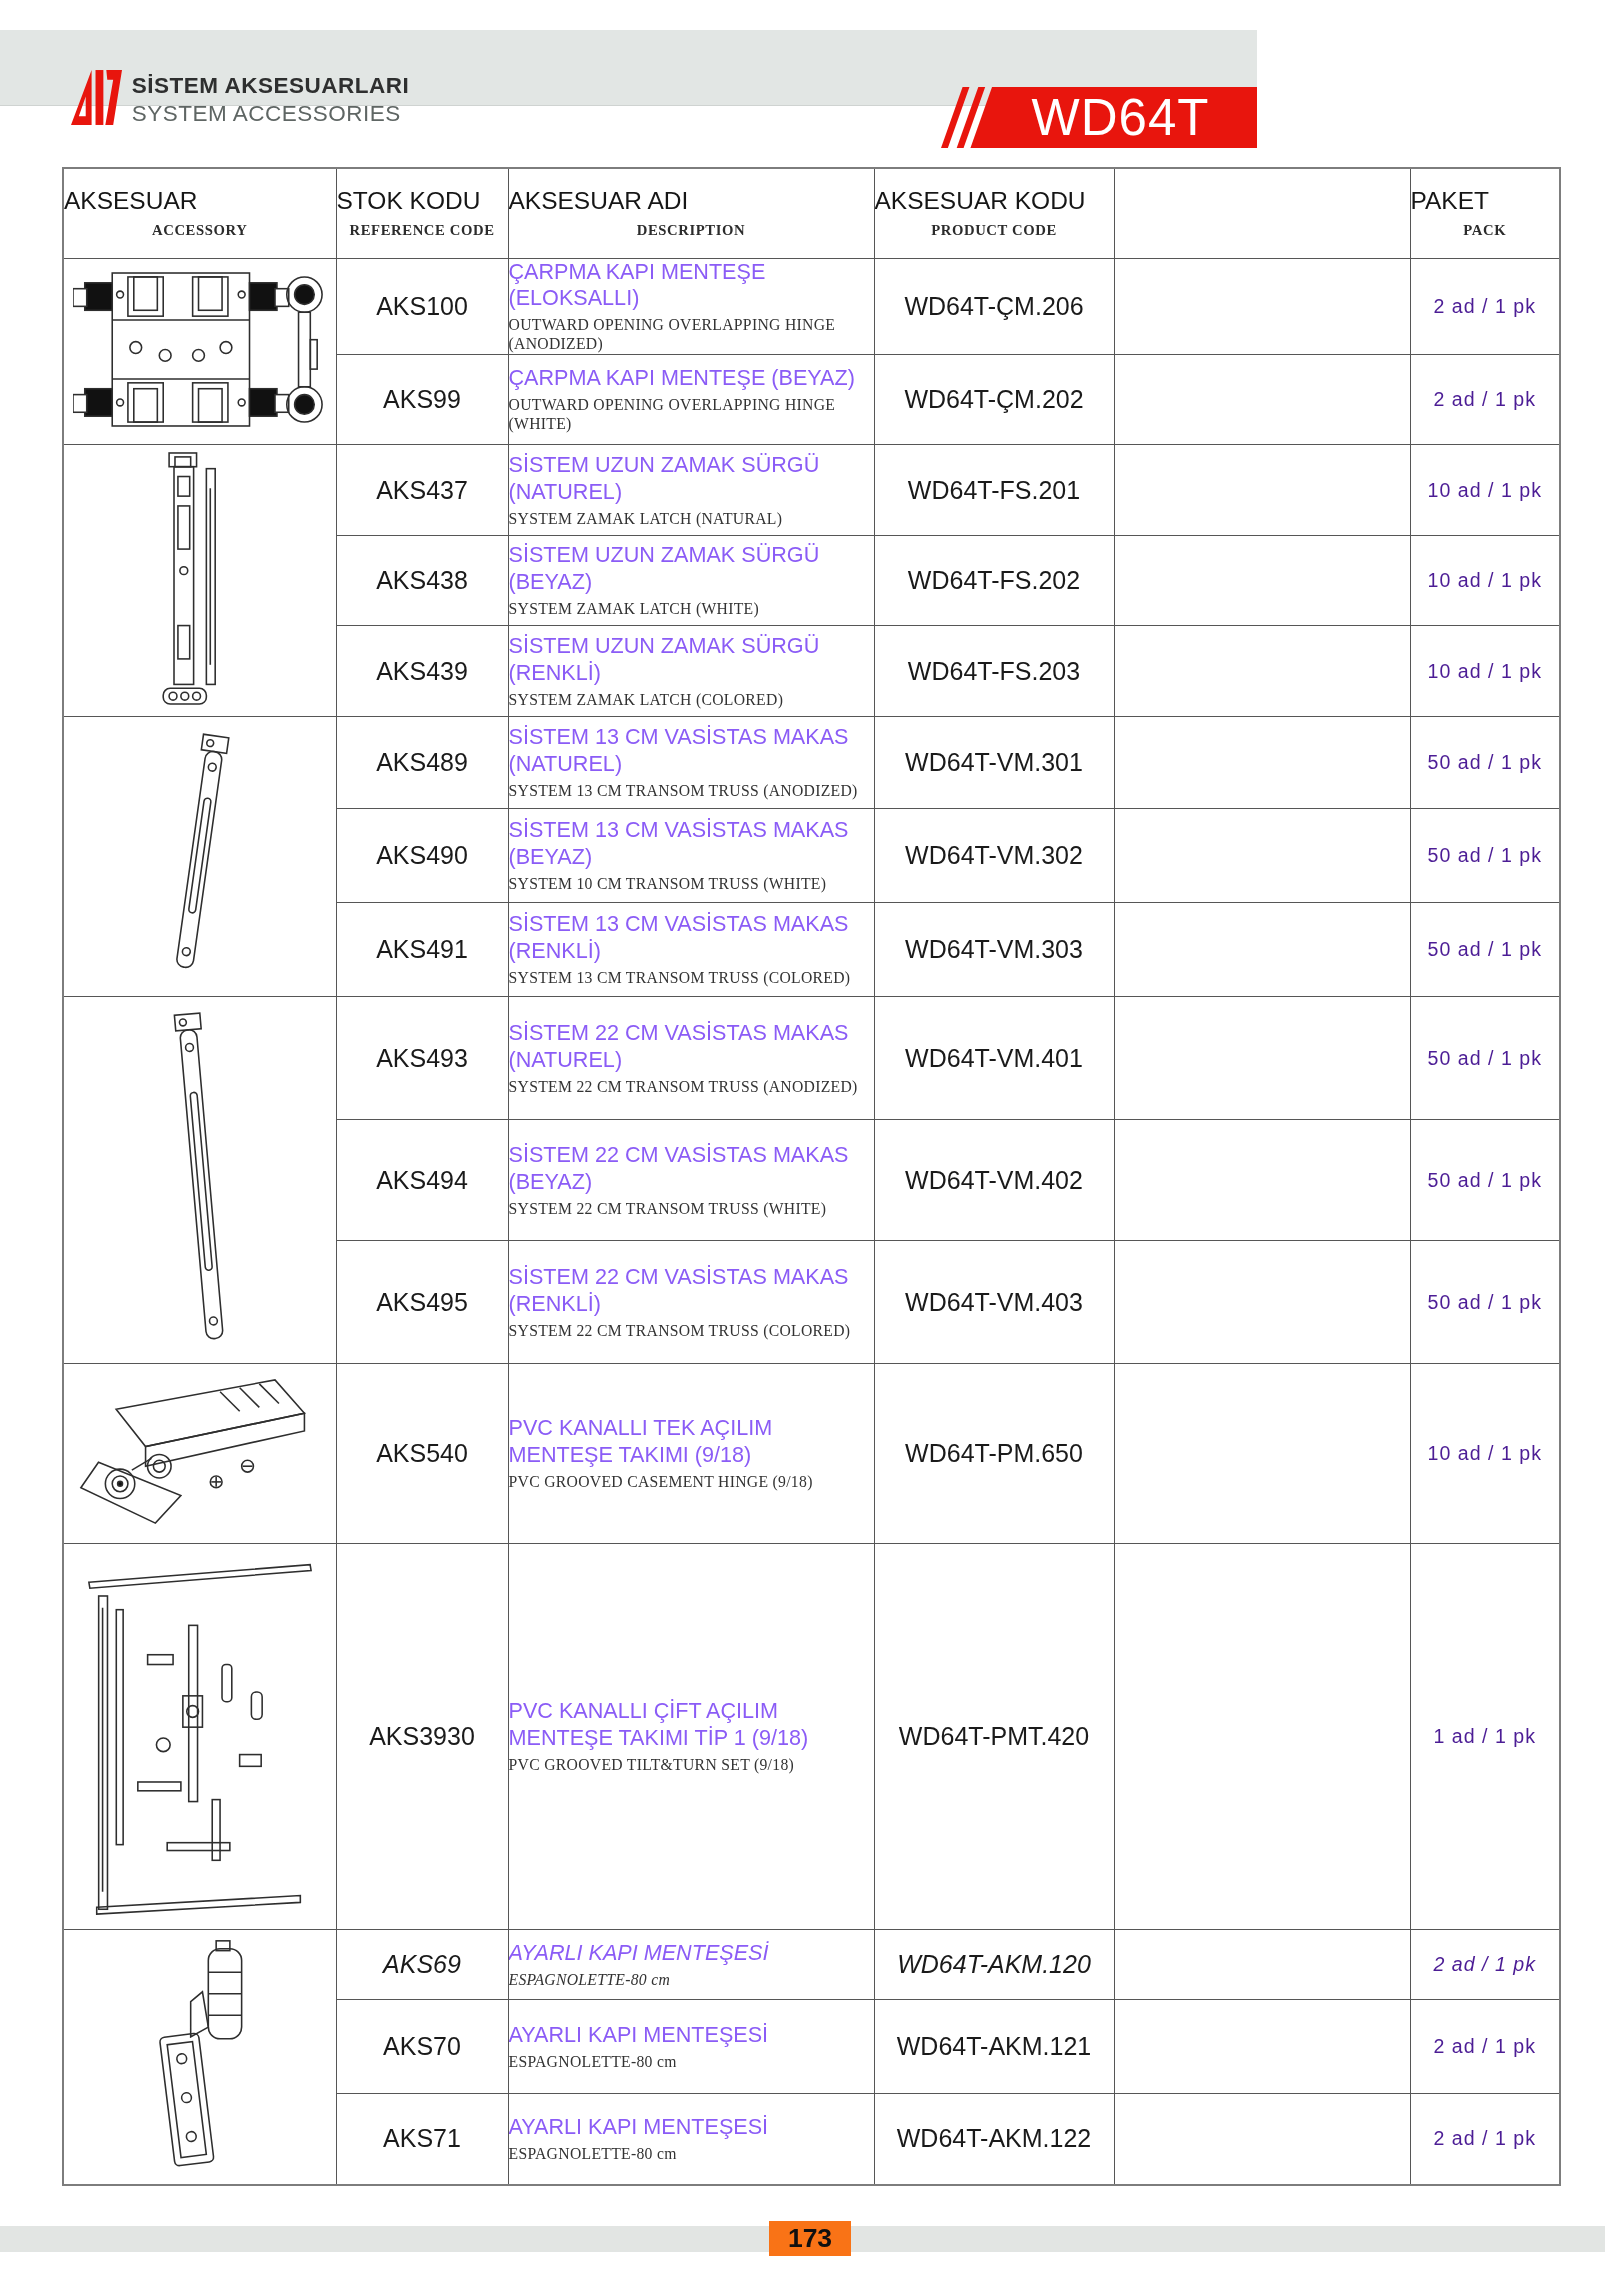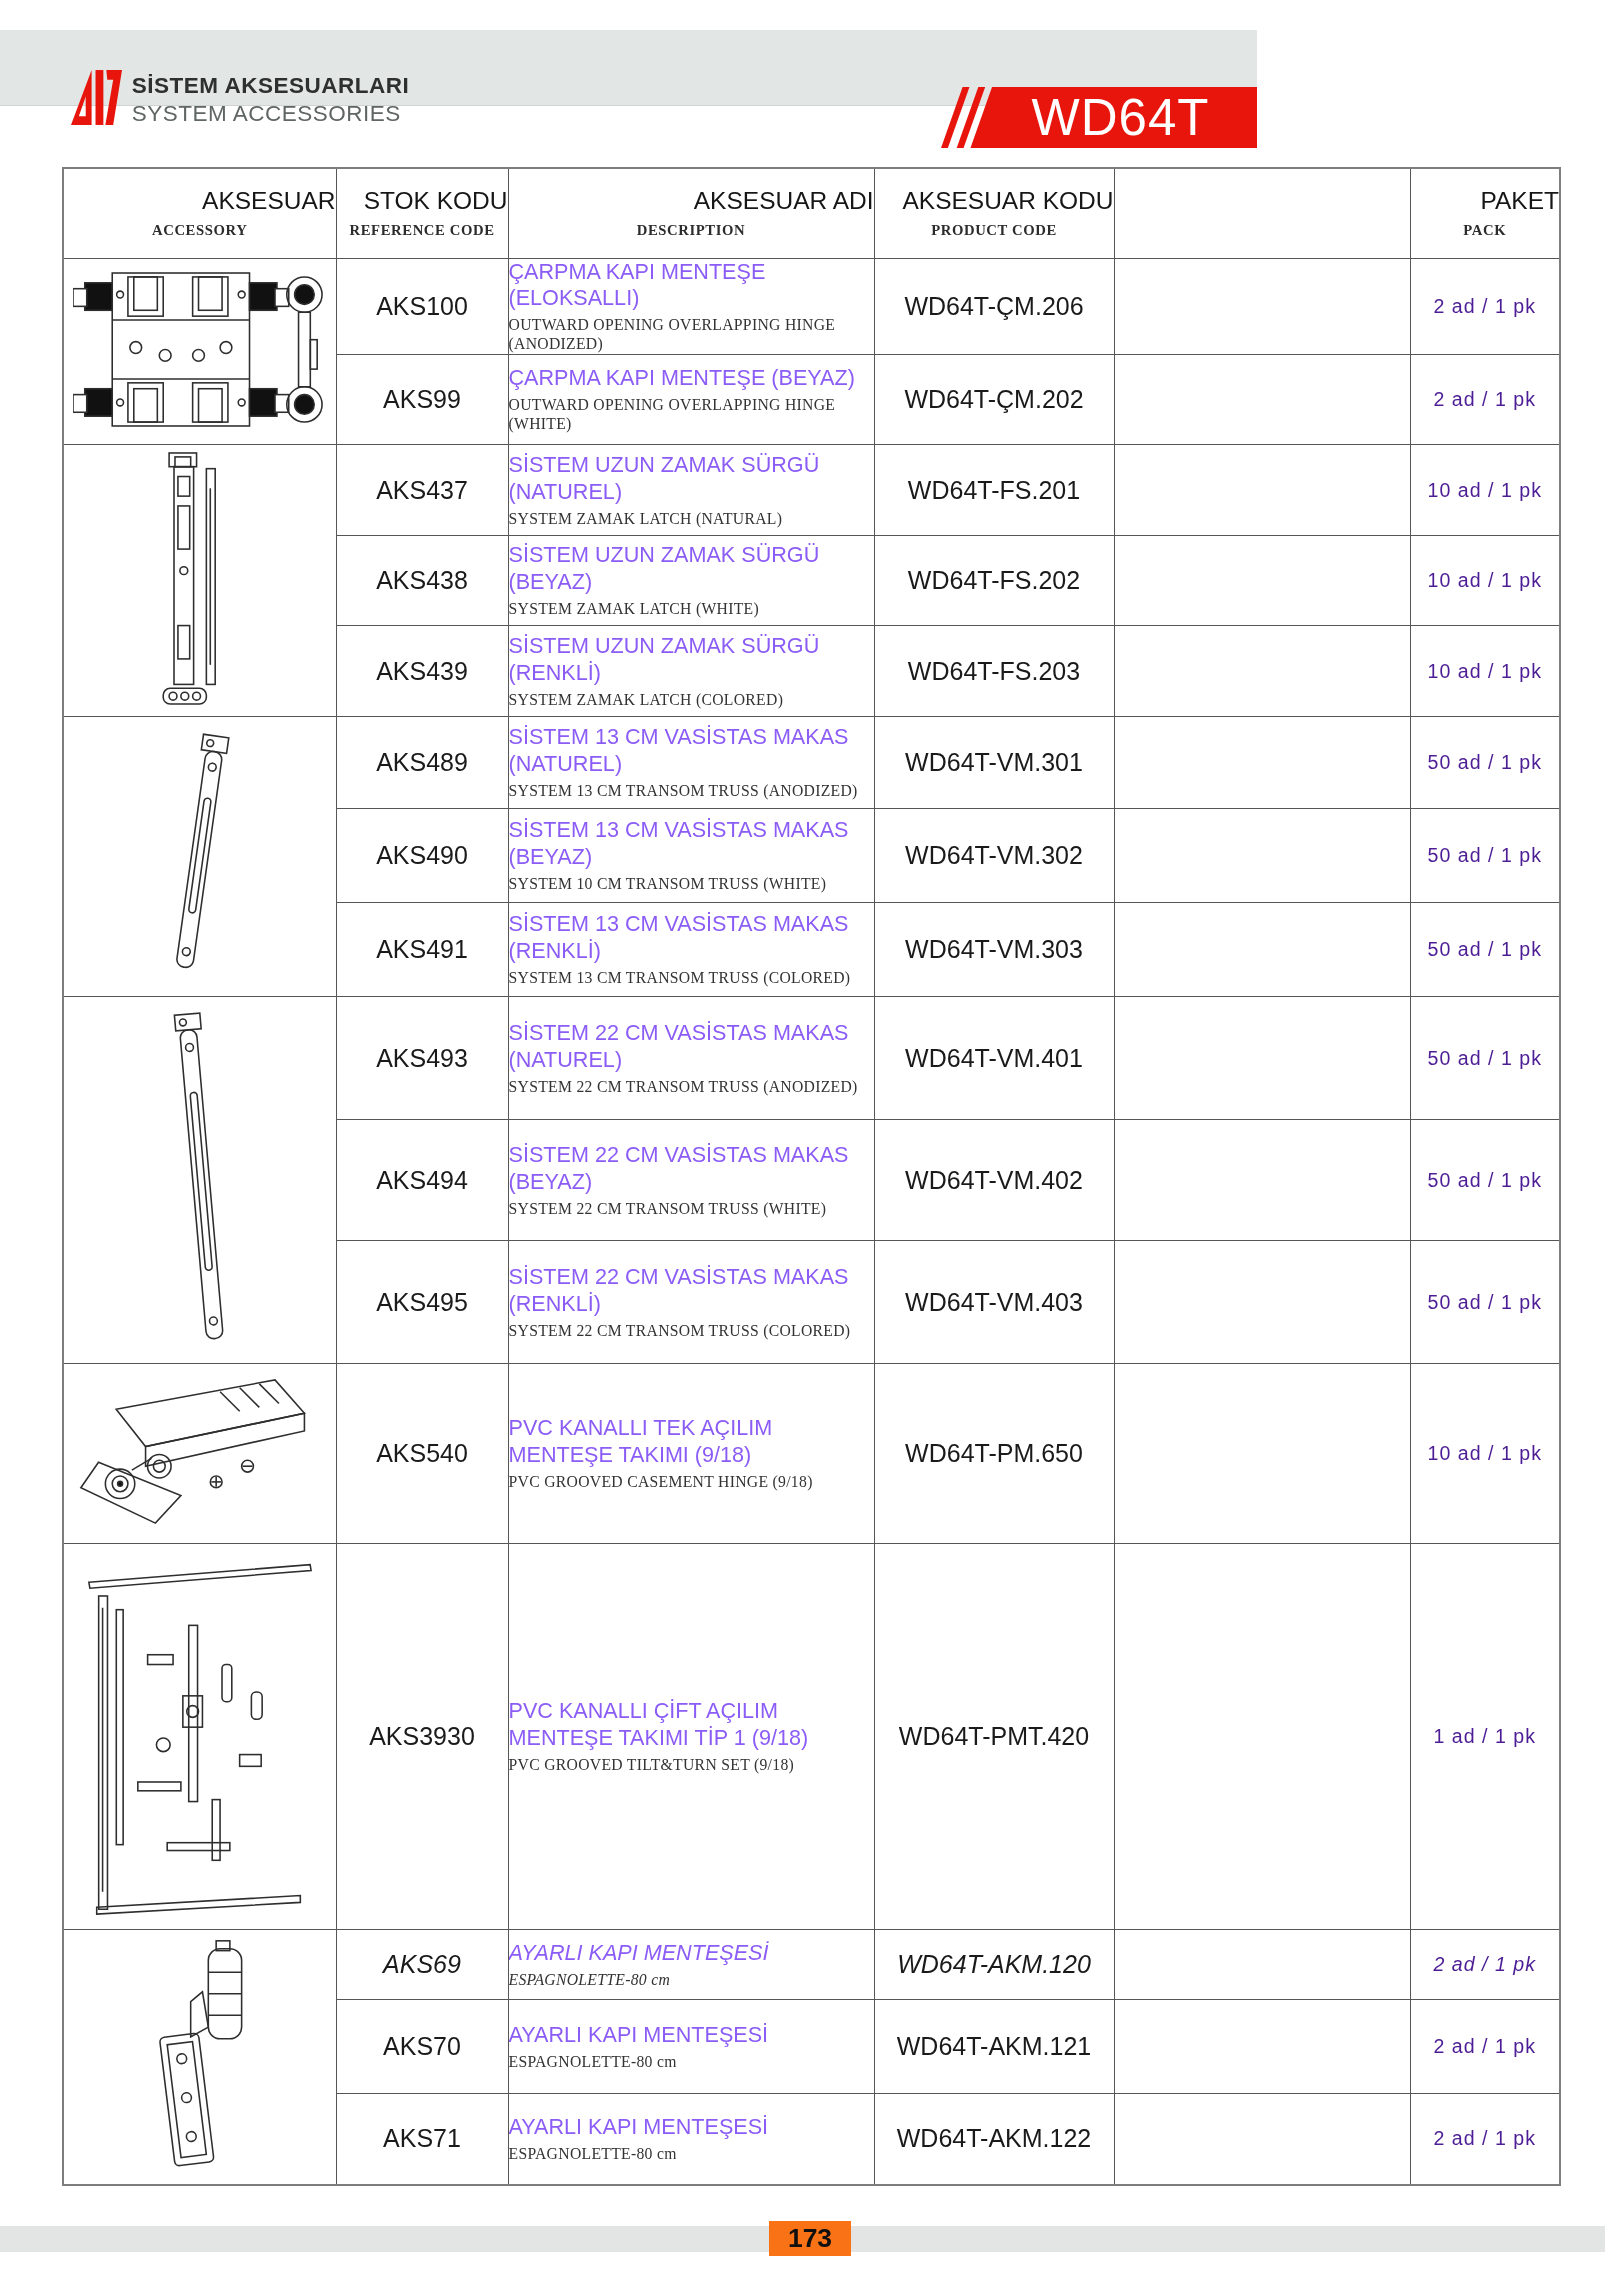--- a/index.html
+++ b/index.html
@@ -27,21 +27,21 @@
   }
   
   #acc-table{
     position:absolute;left:62px;top:167px;
     border-collapse:collapse;table-layout:fixed;
     border:2px solid #7d7d7d;
   }
   #acc-table th,#acc-table td{
     border:1px solid #565656;padding:0;vertical-align:middle;overflow:hidden;
   }
-  th .h-main{font-size:24.5px;font-weight:normal;color:#161616;text-align:right;}
+  th .h-main{font-size:24.5px;font-weight:normal;color:#161616;text-align:left;}
   th .h-sub{
     font-family:"Liberation Serif", serif;font-size:14.7px;color:#2c2c2c;
     margin-top:6.9px;letter-spacing:0.6px;
   }
   th{vertical-align:middle;}
   td.c-img{text-align:center;vertical-align:middle;background:#fff;}
   td.c-stok,td.c-code{
     text-align:center;font-size:25px;color:#1a1a1a;padding-bottom:7.8px;
   }
   td.c-desc{padding:5.9px 9.8px 5.9px 13.7px;}

